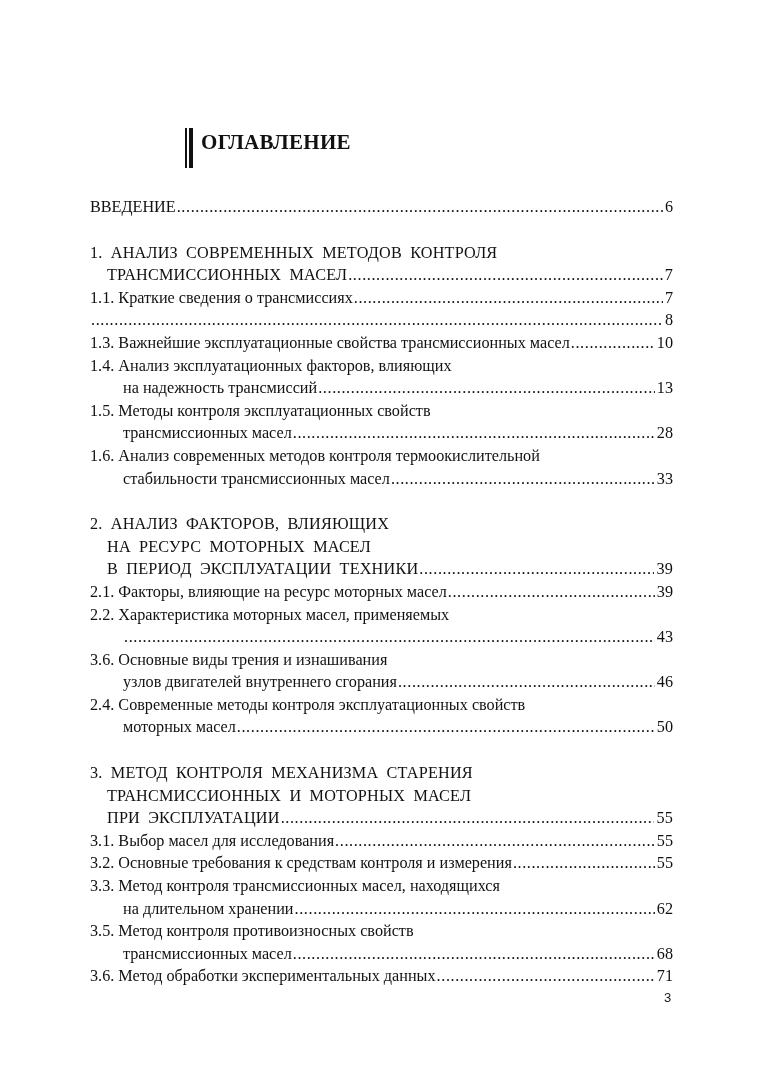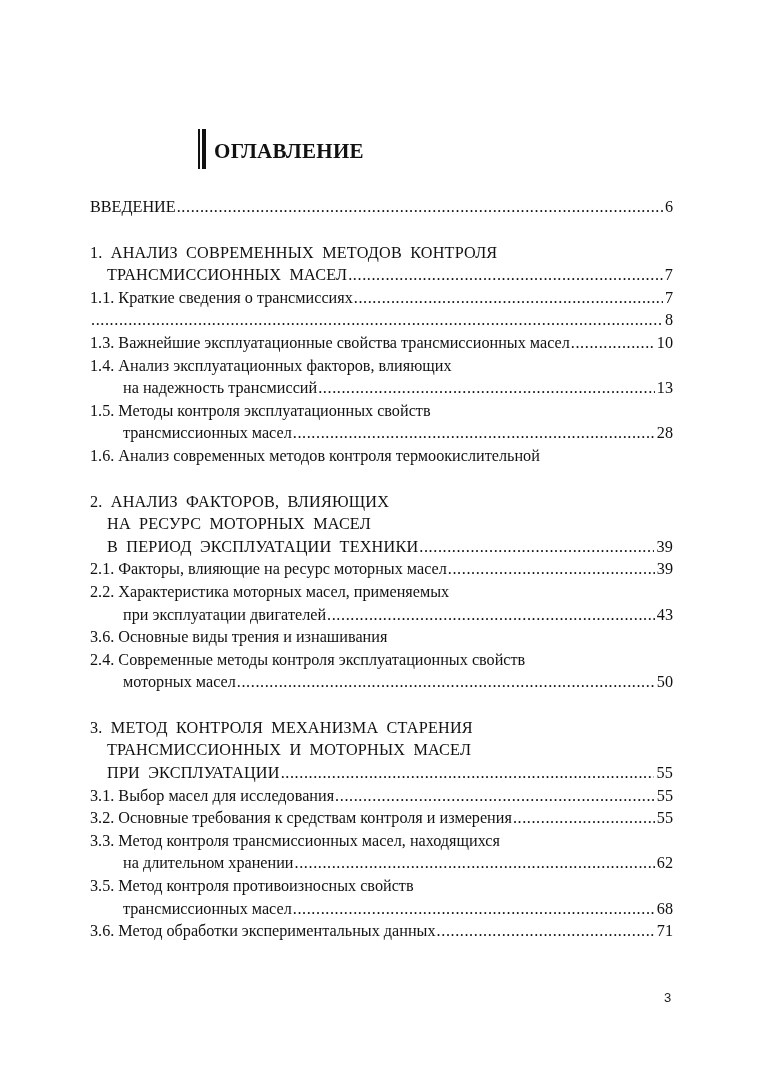--- a/index.html
+++ b/index.html
@@ -10,25 +10,24 @@
     body {
       width: 763px;
       height: 1080px;
       position: relative;
       overflow: hidden;
       font-family: "Liberation Serif", "DejaVu Serif", serif;
       color: #111111;
     }
     .heading {
       position: absolute;
-      left: 197px;
+      left: 184px;
       top: 128px;
       height: 42px;
       display: flex;
-      align-items: center;
     }
     .bars {
       position: relative;
       width: 10px;
       height: 40px;
       margin-right: 7px;
     }
     .bar-thin {
       position: absolute;
       left: 1px;
@@ -178,20 +177,25 @@
     <div class="line cont">
         <span class="txt">трансмиссионных масел</span>
         <span class="dots"></span>
         <span class="pg">28</span>
       </div>
   </div>
   <div class="entry">
     <div class="line">
         <span class="txt">1.6. Анализ современных методов контроля термоокислительной</span>
       </div>
+    <div class="line cont">
+        <span class="txt">стабильности трансмиссионных масел</span>
+        <span class="dots"></span>
+        <span class="pg">33</span>
+      </div>
   </div>
 
   <div class="gap"></div>
 
   <div class="entry chapter">
     <div class="line">
         <span class="txt">2. АНАЛИЗ ФАКТОРОВ, ВЛИЯЮЩИХ</span>
       </div>
     <div class="line cont">
         <span class="txt">НА РЕСУРС МОТОРНЫХ МАСЕЛ</span>
@@ -207,29 +211,33 @@
         <span class="txt">2.1. Факторы, влияющие на ресурс моторных масел</span>
         <span class="dots"></span>
         <span class="pg">39</span>
       </div>
   </div>
   <div class="entry">
     <div class="line">
         <span class="txt">2.2. Характеристика моторных масел, применяемых</span>
       </div>
     <div class="line cont">
-        <span class="txt">при эксплуатации двигателей</span>
         <span class="dots"></span>
         <span class="pg">43</span>
       </div>
   </div>
   <div class="entry">
     <div class="line">
         <span class="txt">3.6. Основные виды трения и изнашивания</span>
       </div>
+    <div class="line cont">
+        <span class="txt">узлов двигателей внутреннего сгорания</span>
+        <span class="dots"></span>
+        <span class="pg">46</span>
+      </div>
   </div>
   <div class="entry">
     <div class="line">
         <span class="txt">2.4. Современные методы контроля эксплуатационных свойств</span>
       </div>
     <div class="line cont">
         <span class="txt">моторных масел</span>
         <span class="dots"></span>
         <span class="pg">50</span>
       </div>

